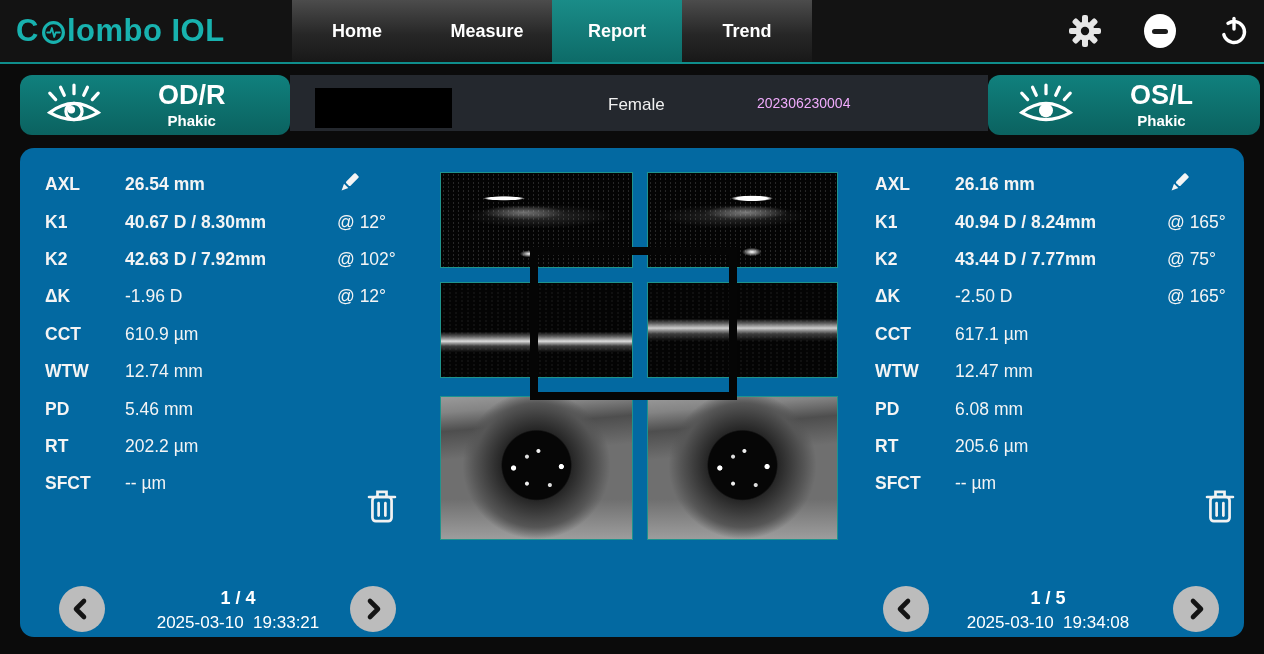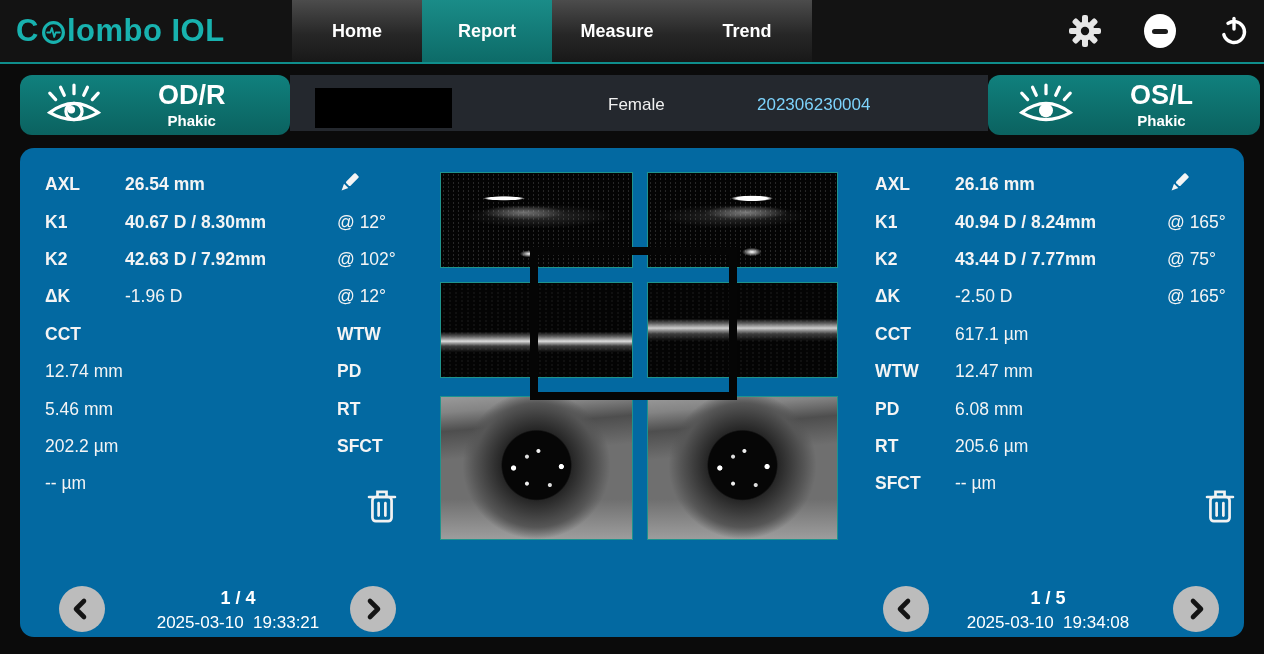--- a/index.html
+++ b/index.html
@@ -28,21 +28,21 @@
   #btn-odr{left:20px;width:270px;}
   #btn-osl{left:988px;width:272px;}
   #btn-odr .eye-ic{margin-left:26px;} #btn-odr .eye-text{margin-left:56px;}
   #btn-osl .eye-ic{margin-left:30px;} #btn-osl .eye-text{margin-left:56px;}
   .eye-text{display:flex;flex-direction:column;align-items:center;line-height:1;}
   .eye-side{font-size:27px;font-weight:bold;}
   .eye-status{font-size:15px;margin-top:4px;font-weight:bold;}
   .patient-bar{position:absolute;left:290px;top:75px;width:698px;height:56px;background:#24282e;}
   .redaction{position:absolute;left:25px;top:13px;width:137px;height:40px;background:#000;}
   .patient-sex{position:absolute;left:318px;top:20px;font-size:17px;color:#f0f0f0;}
-  .patient-id{position:absolute;left:467px;top:20px;font-size:17px;color:#7dd3fc;}
+  .patient-id{position:absolute;left:467px;top:20px;font-size:14px;color:#f0abfc;}
 
   
   .panel{position:absolute;left:20px;top:148px;width:1224px;height:489px;background:#0369a1;border-radius:14px;}
   .meas{position:absolute;top:18px;display:grid;grid-template-columns:80px 212px 130px;
         grid-auto-rows:37.4px;align-items:center;color:#f4f4f4;font-size:17.5px;}
   #meas-od{left:25px;} #meas-os{left:855px;}
   .mlabel{font-weight:bold;}
   .bold{font-weight:bold;}
   .edit-btn{cursor:pointer;display:inline-block;margin-top:2px;}
   .trash-btn{position:absolute;cursor:pointer;}
@@ -115,22 +115,22 @@
       <span>C</span>
         <svg width="27" height="27" viewBox="0 0 30 30">
           <circle cx="15" cy="15" r="11" stroke="#18b2af" stroke-width="3.5" fill="none"></circle>
           <polyline points="8,15 11.5,15 13.2,10 15.8,20 17.5,15 22,15" stroke="#18b2af" stroke-width="2" fill="none" stroke-linejoin="round" stroke-linecap="round"></polyline>
         </svg>
         <span>lombo IOL</span>
     </div>
 
     <div class="nav">
       <div class="tab">Home</div>
+      <div class="tab">Measure</div>
       <div class="tab active">Report</div>
-      <div class="tab">Measure</div>
       <div class="tab">Trend</div>
     </div>
 
     <div class="sys-icons">
       <svg width="34" height="34" viewBox="0 0 34 34">
         <g fill="#e6e6e6" transform="translate(17,17)">
           <rect x="-3" y="-16" width="6" height="9" rx="2"></rect>
           <rect x="-3" y="-16" width="6" height="9" rx="2" transform="rotate(45)"></rect>
           <rect x="-3" y="-16" width="6" height="9" rx="2" transform="rotate(90)"></rect>
           <rect x="-3" y="-16" width="6" height="9" rx="2" transform="rotate(135)"></rect>
@@ -213,20 +213,21 @@
 
       <span class="mlabel">K2</span>
       <span class="bold">42.63 D / 7.92mm</span>
       <span>@ 102°</span>
 
       <span class="mlabel">ΔK</span>
       <span>-1.96 D</span>
       <span>@ 12°</span>
 
       <span class="mlabel">CCT</span>
+      <span>610.9 µm</span>
       <span></span>
 
       <span class="mlabel">WTW</span>
       <span>12.74 mm</span>
       <span></span>
 
       <span class="mlabel">PD</span>
       <span>5.46 mm</span>
       <span></span>
 

